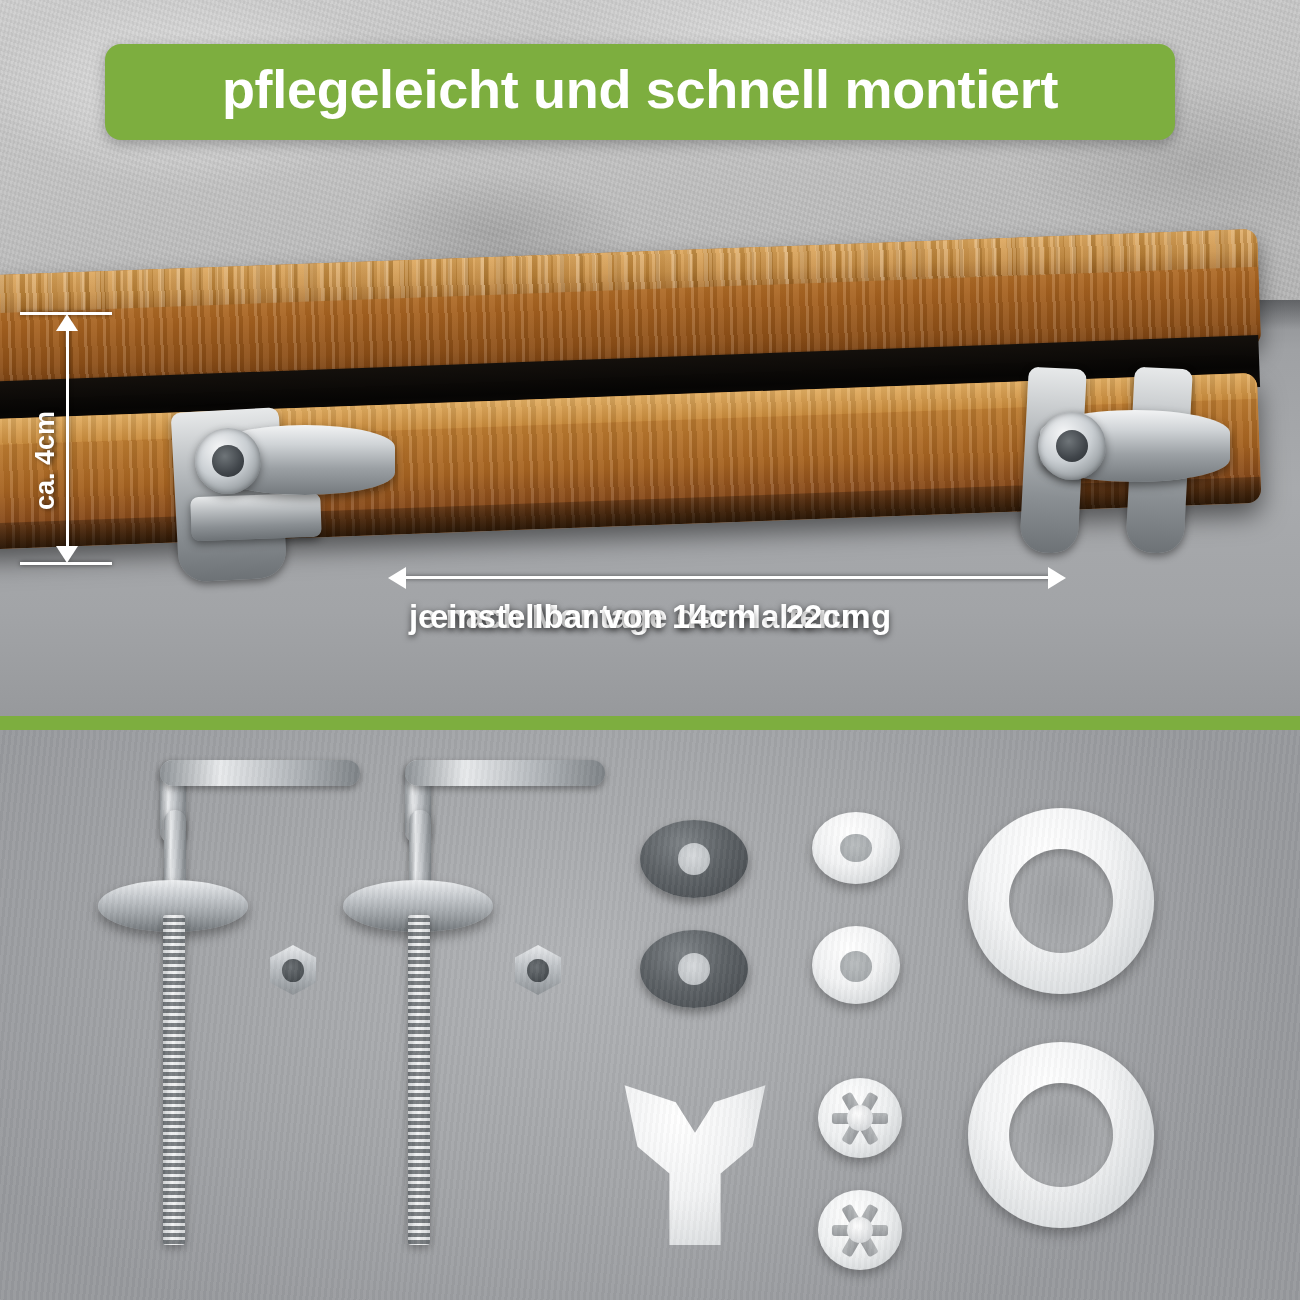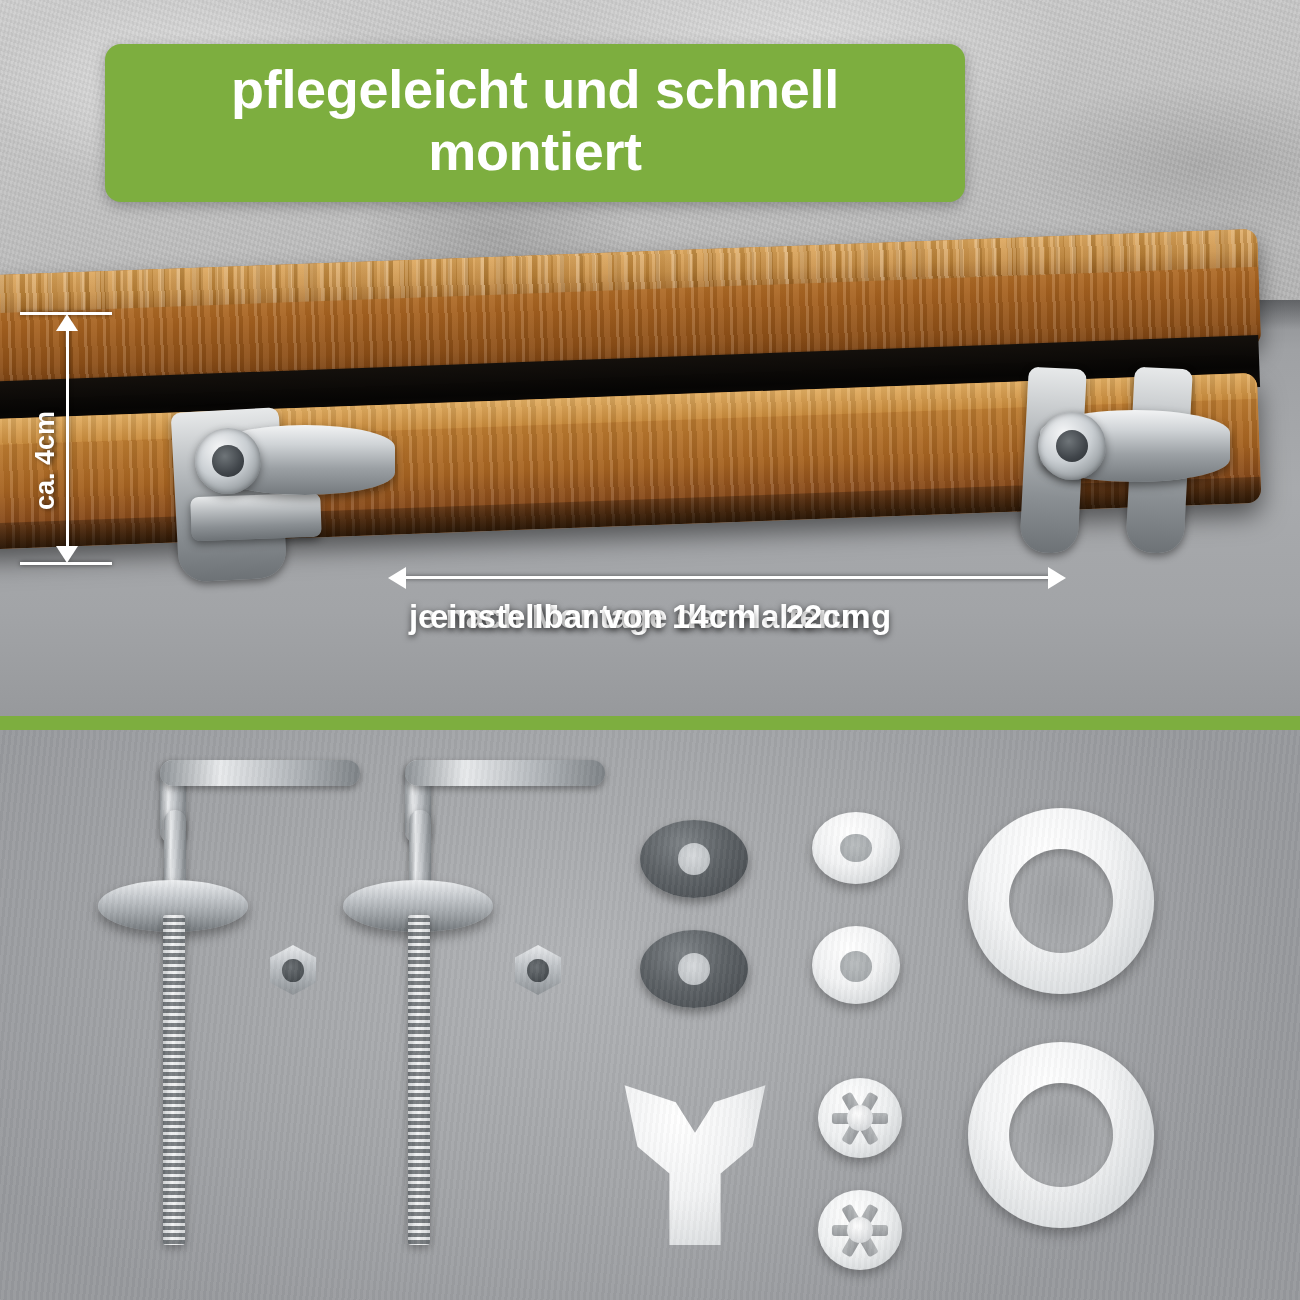--- a/index.html
+++ b/index.html
@@ -146,21 +146,21 @@
     transform:rotate(-90deg);transform-origin:left top;white-space:nowrap;
     text-shadow:0 2px 5px rgba(0,0,0,.65);
   }
   .label-h{
     position:absolute;color:#fff;font-weight:700;font-size:33px;line-height:42px;
     text-align:center;width:100%;text-shadow:0 2px 6px rgba(0,0,0,.6);
   }
 
   
   .callout{
-    position:absolute;left:105px;top:44px;width:860px;
+    position:absolute;left:105px;top:44px;width:1070px;
     background:#7dae3f;border-radius:16px;
     padding:14px 24px 20px;box-sizing:border-box;
     box-shadow:0 4px 14px rgba(0,0,0,.28);
   }
   .callout .line1{
     color:#fff;font-size:54px;font-weight:700;line-height:62px;text-align:center;letter-spacing:-.3px;
   }
   .callout .line2{
     color:#fff;font-size:42px;font-weight:400;line-height:52px;text-align:center;margin-top:2px;
   }

